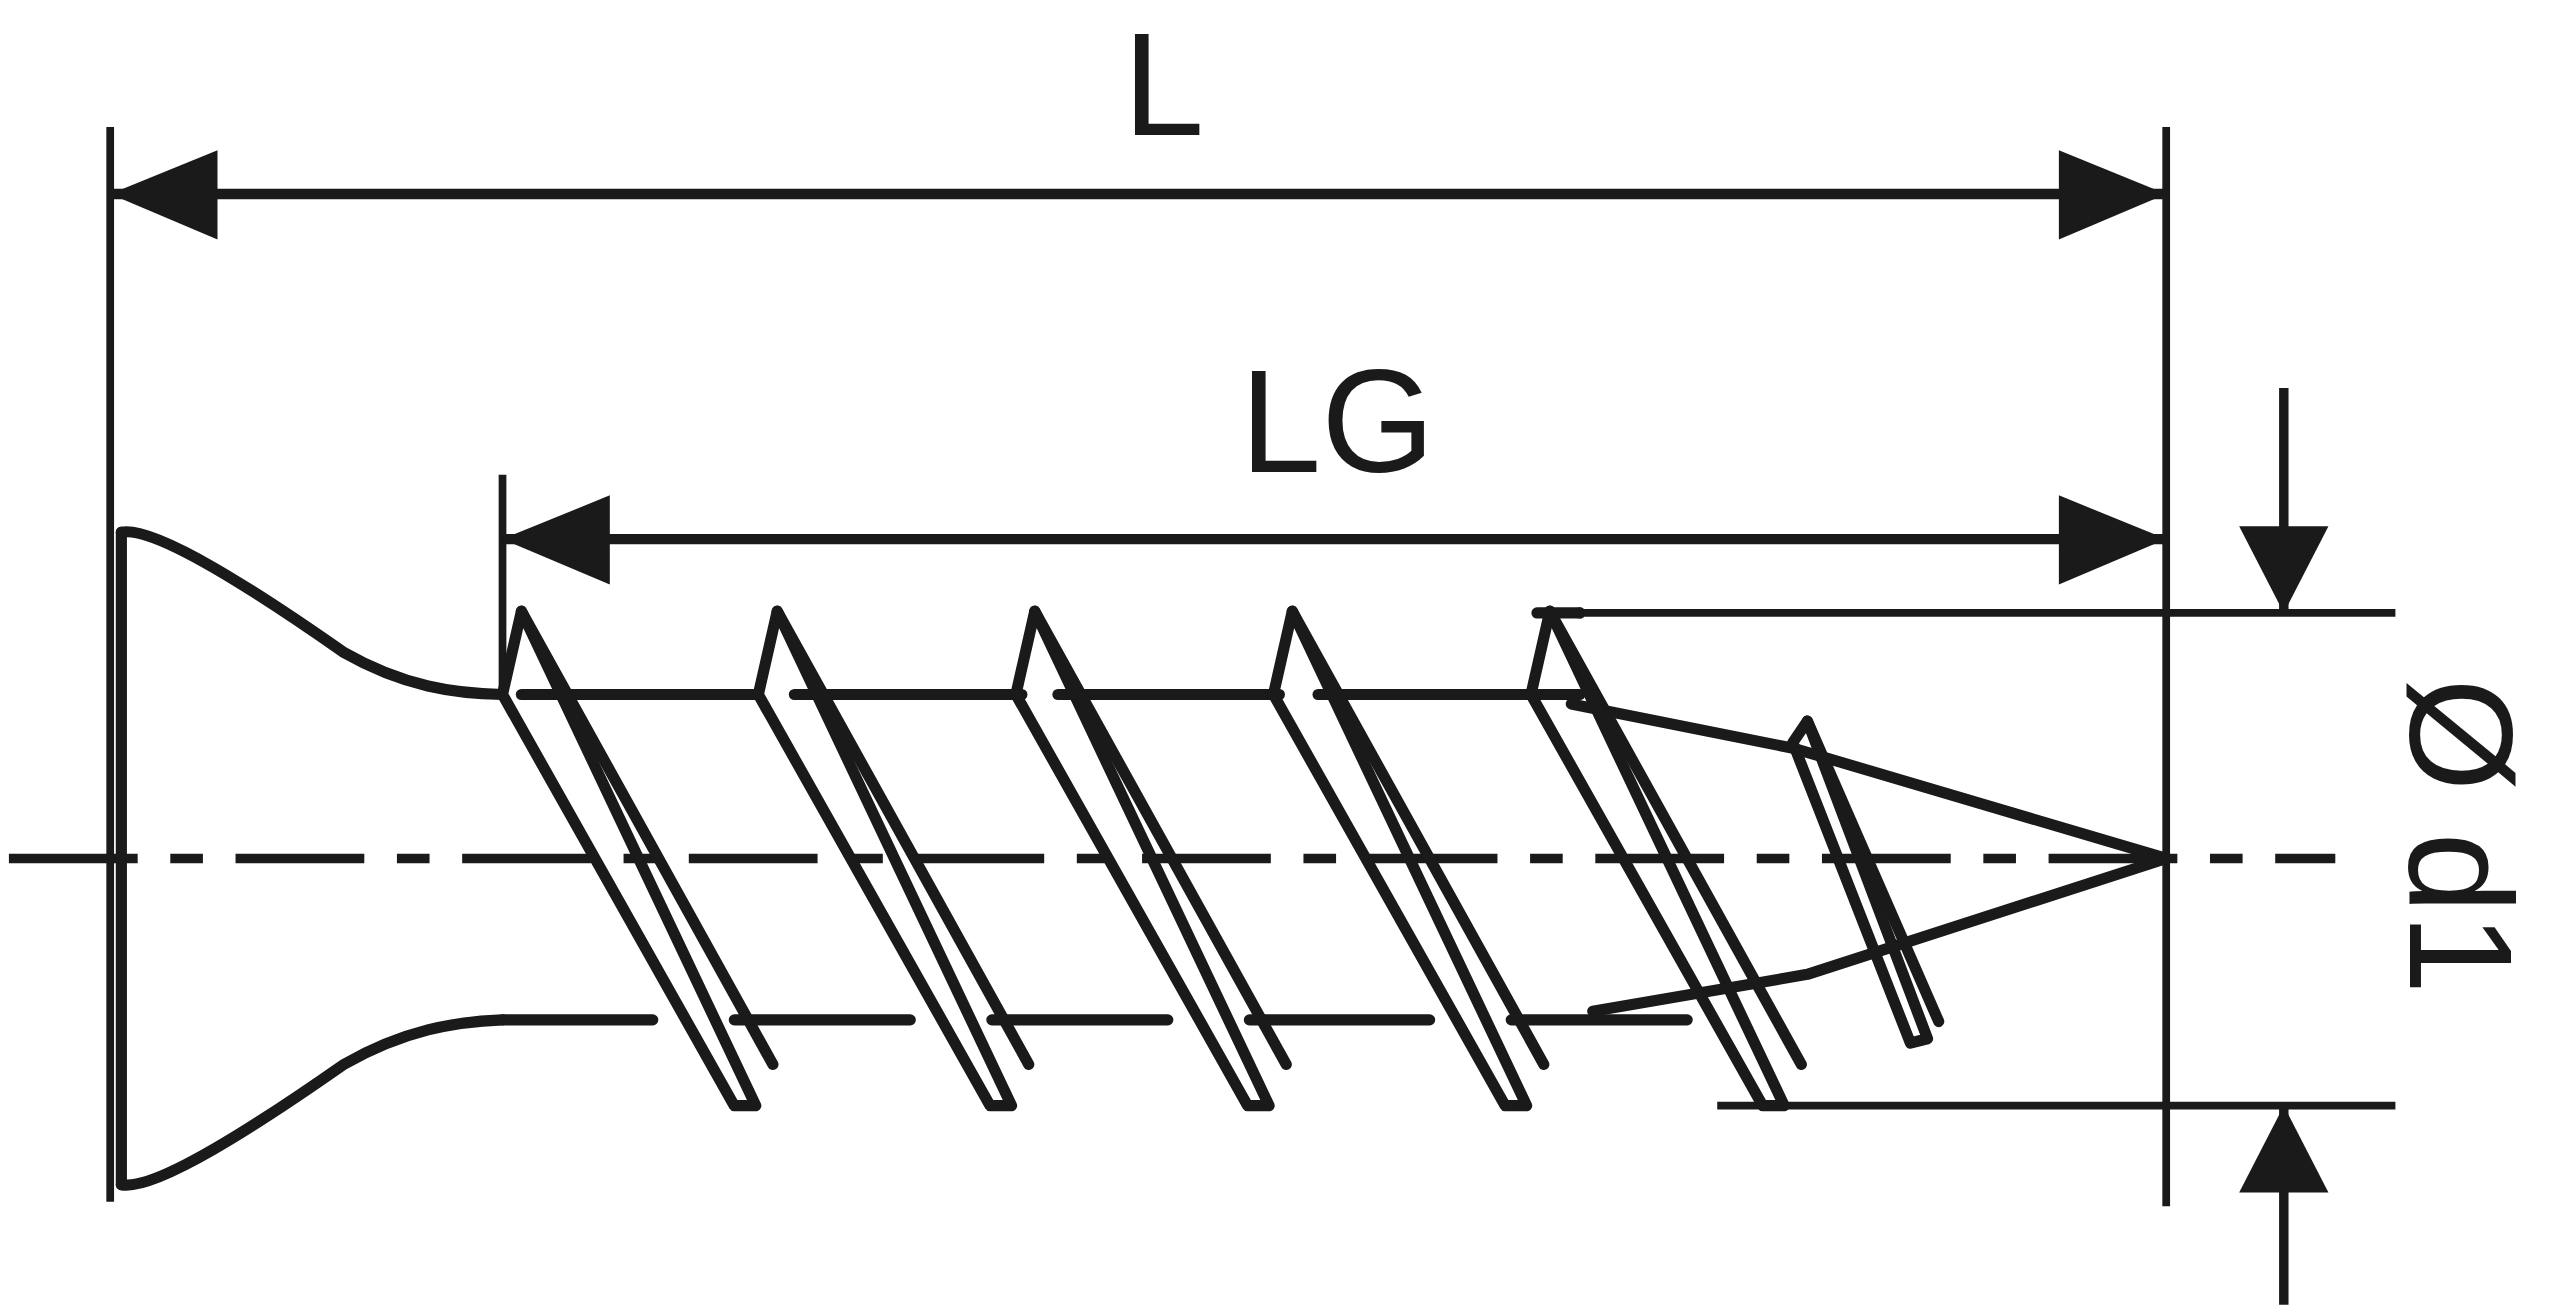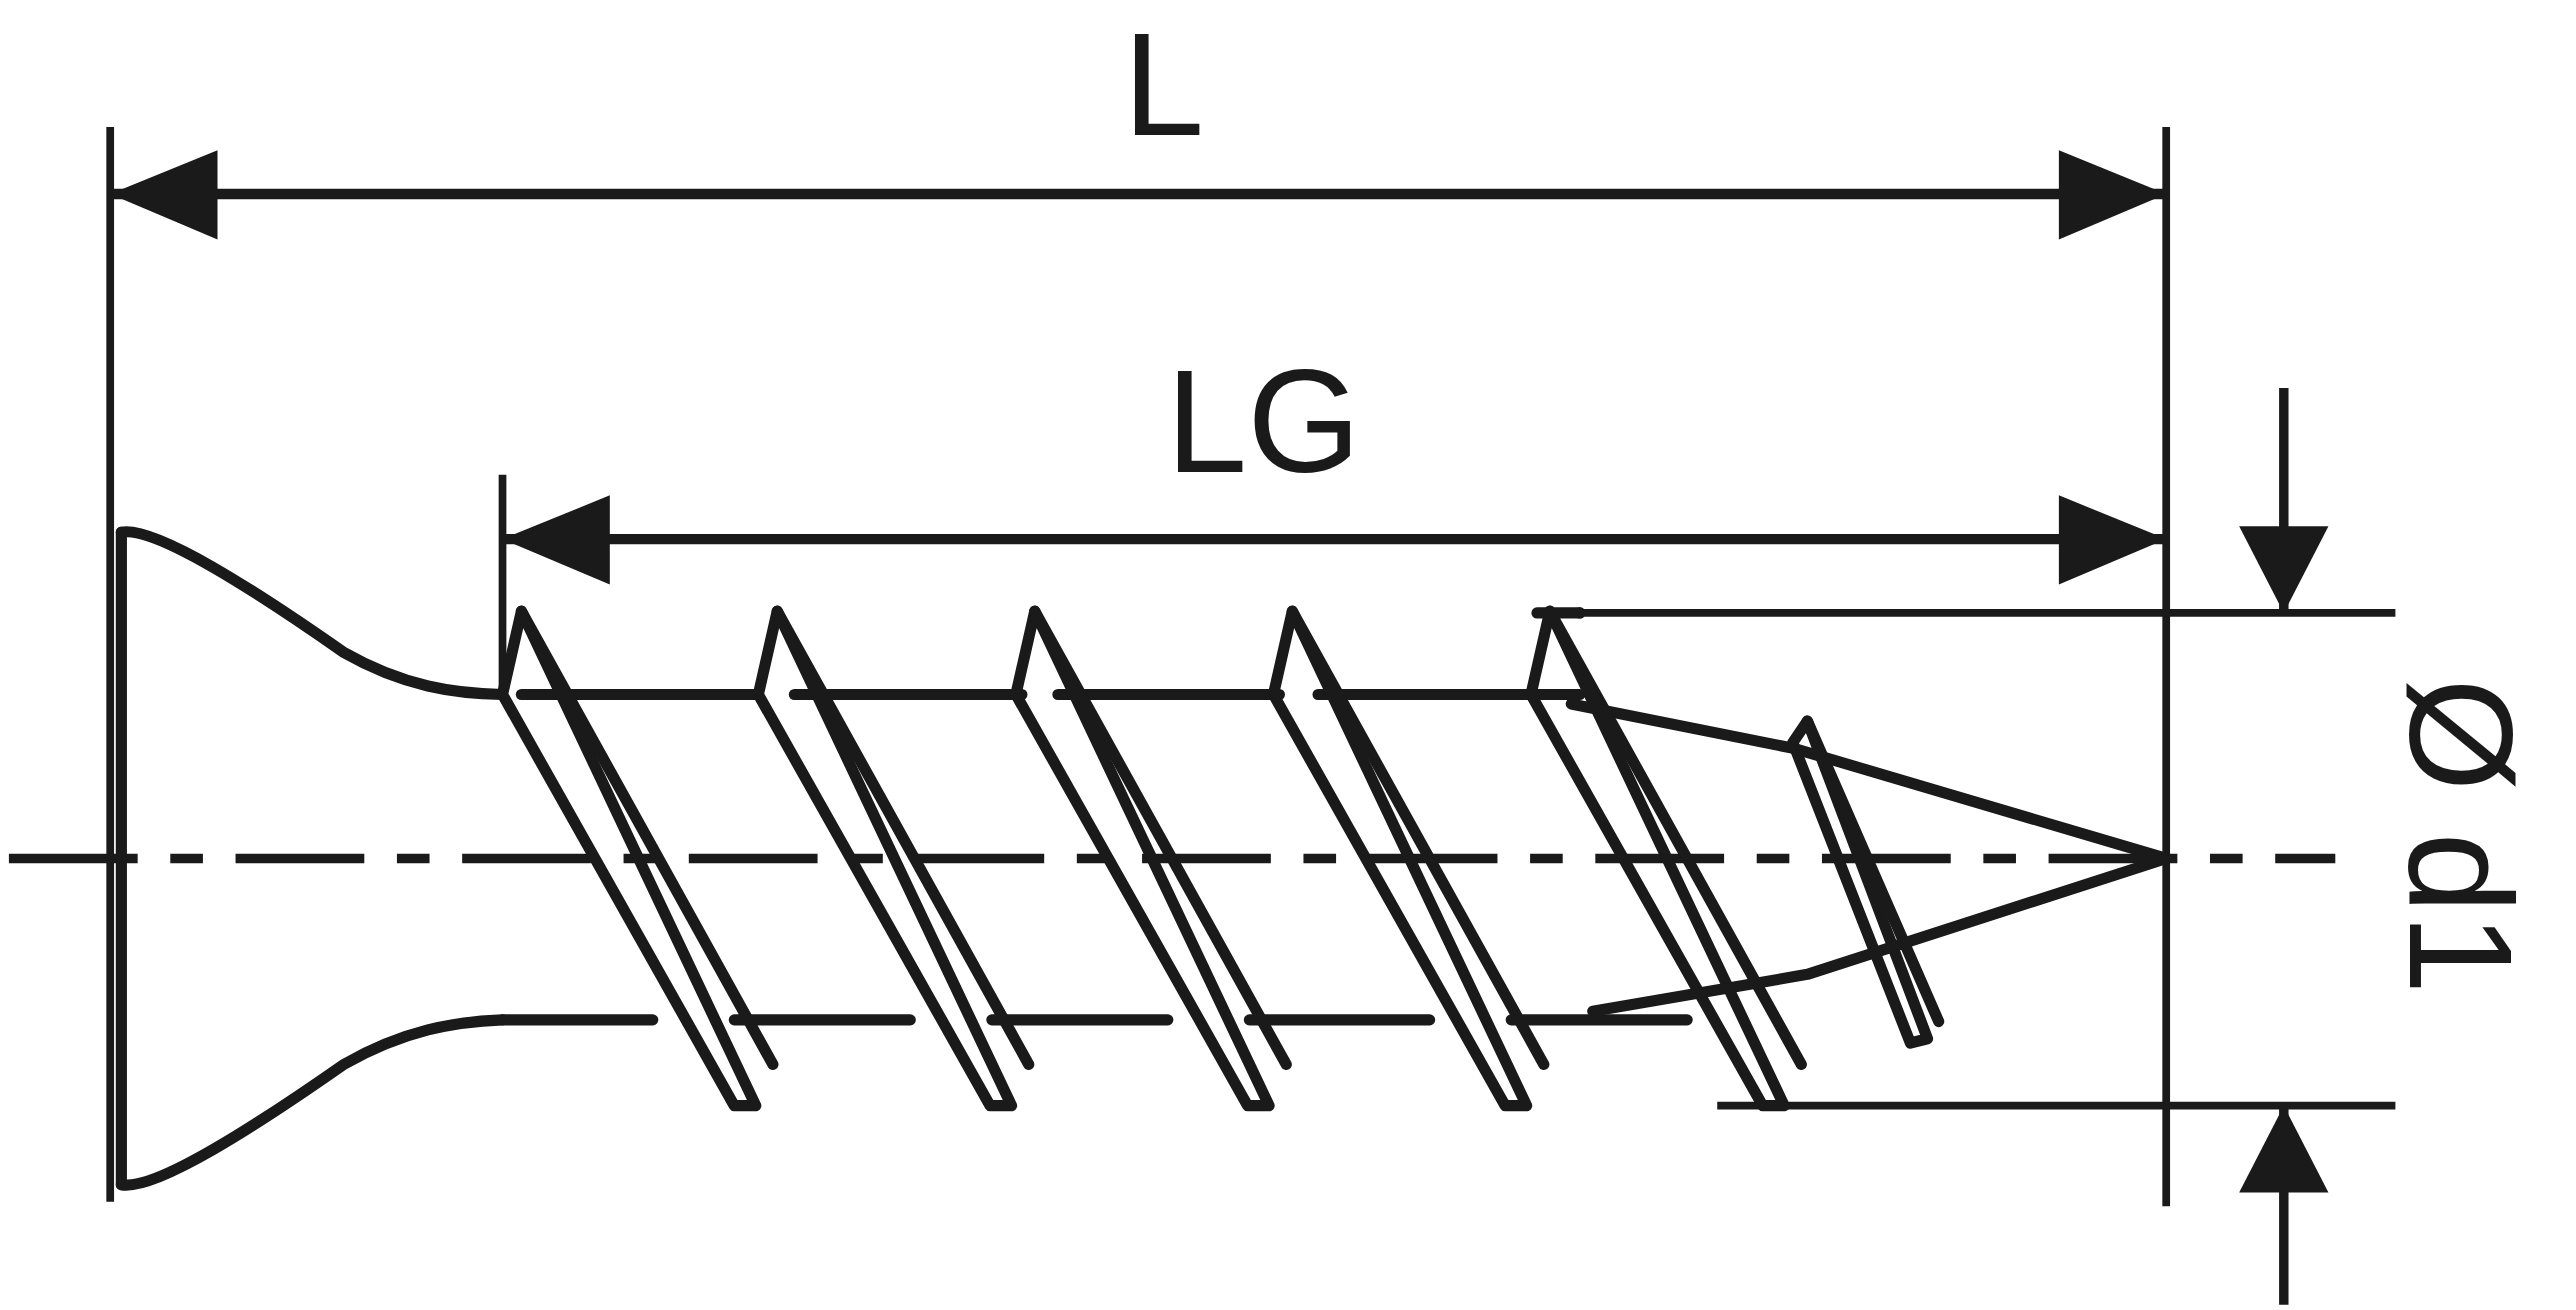--- a/index.html
+++ b/index.html
@@ -31,21 +31,21 @@
     line-height: 1;
     white-space: nowrap;
     user-select: none;
   }
   #label-L {
     left: 1123px;
     top: 12px;
     font-size: 146px;
   }
   #label-LG {
-    left: 1166px;
+    left: 1240px;
     top: 349px;
     font-size: 146px;
   }
   #label-d1 {
     left: 2387px;
     top: 678px;
     font-size: 146px;
     transform-origin: 0 0;
     transform: rotate(90deg) translate(0, -146px);
   }

